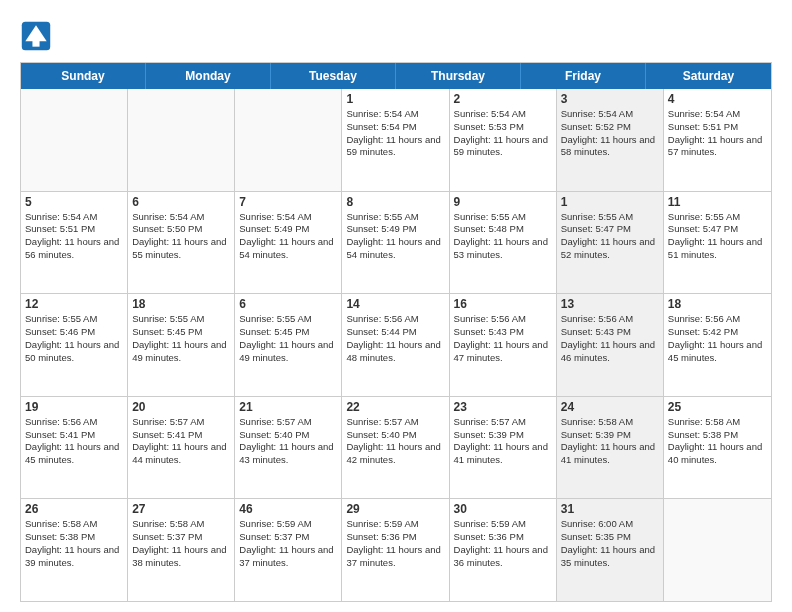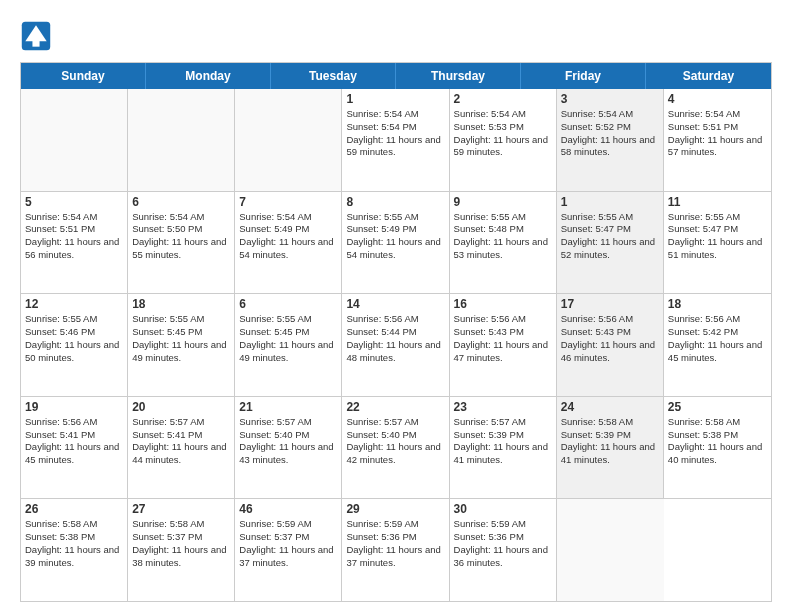--- a/index.html
+++ b/index.html
@@ -238,21 +238,21 @@
 Sunset: 5:44 PM
 Daylight: 11 hours and 48 minutes.</div>
           </div>
           <div class="cal-cell">
             <div class="day-num">16</div>
             <div class="cell-text" style="white-space: pre-line;">Sunrise: 5:56 AM
 Sunset: 5:43 PM
 Daylight: 11 hours and 47 minutes.</div>
           </div>
           <div class="cal-cell shaded">
-            <div class="day-num">17</div>
+            <div class="day-num">13</div>
             <div class="cell-text" style="white-space: pre-line;">Sunrise: 5:56 AM
 Sunset: 5:43 PM
 Daylight: 11 hours and 46 minutes.</div>
           </div>
           <div class="cal-cell">
             <div class="day-num">18</div>
             <div class="cell-text" style="white-space: pre-line;">Sunrise: 5:56 AM
 Sunset: 5:42 PM
 Daylight: 11 hours and 45 minutes.</div>
           </div>
@@ -324,18 +324,24 @@
             <div class="day-num">29</div>
             <div class="cell-text" style="white-space: pre-line;">Sunrise: 5:59 AM
 Sunset: 5:36 PM
 Daylight: 11 hours and 37 minutes.</div>
           </div>
           <div class="cal-cell">
             <div class="day-num">30</div>
             <div class="cell-text" style="white-space: pre-line;">Sunrise: 5:59 AM
 Sunset: 5:36 PM
 Daylight: 11 hours and 36 minutes.</div>
+          </div>
+          <div class="cal-cell shaded">
+            <div class="day-num">31</div>
+            <div class="cell-text" style="white-space: pre-line;">Sunrise: 6:00 AM
+Sunset: 5:35 PM
+Daylight: 11 hours and 35 minutes.</div>
           </div>
           <div class="cal-cell empty"></div>
         </div>
       </div>
   </div>
 </div>
 
 </body></html>

